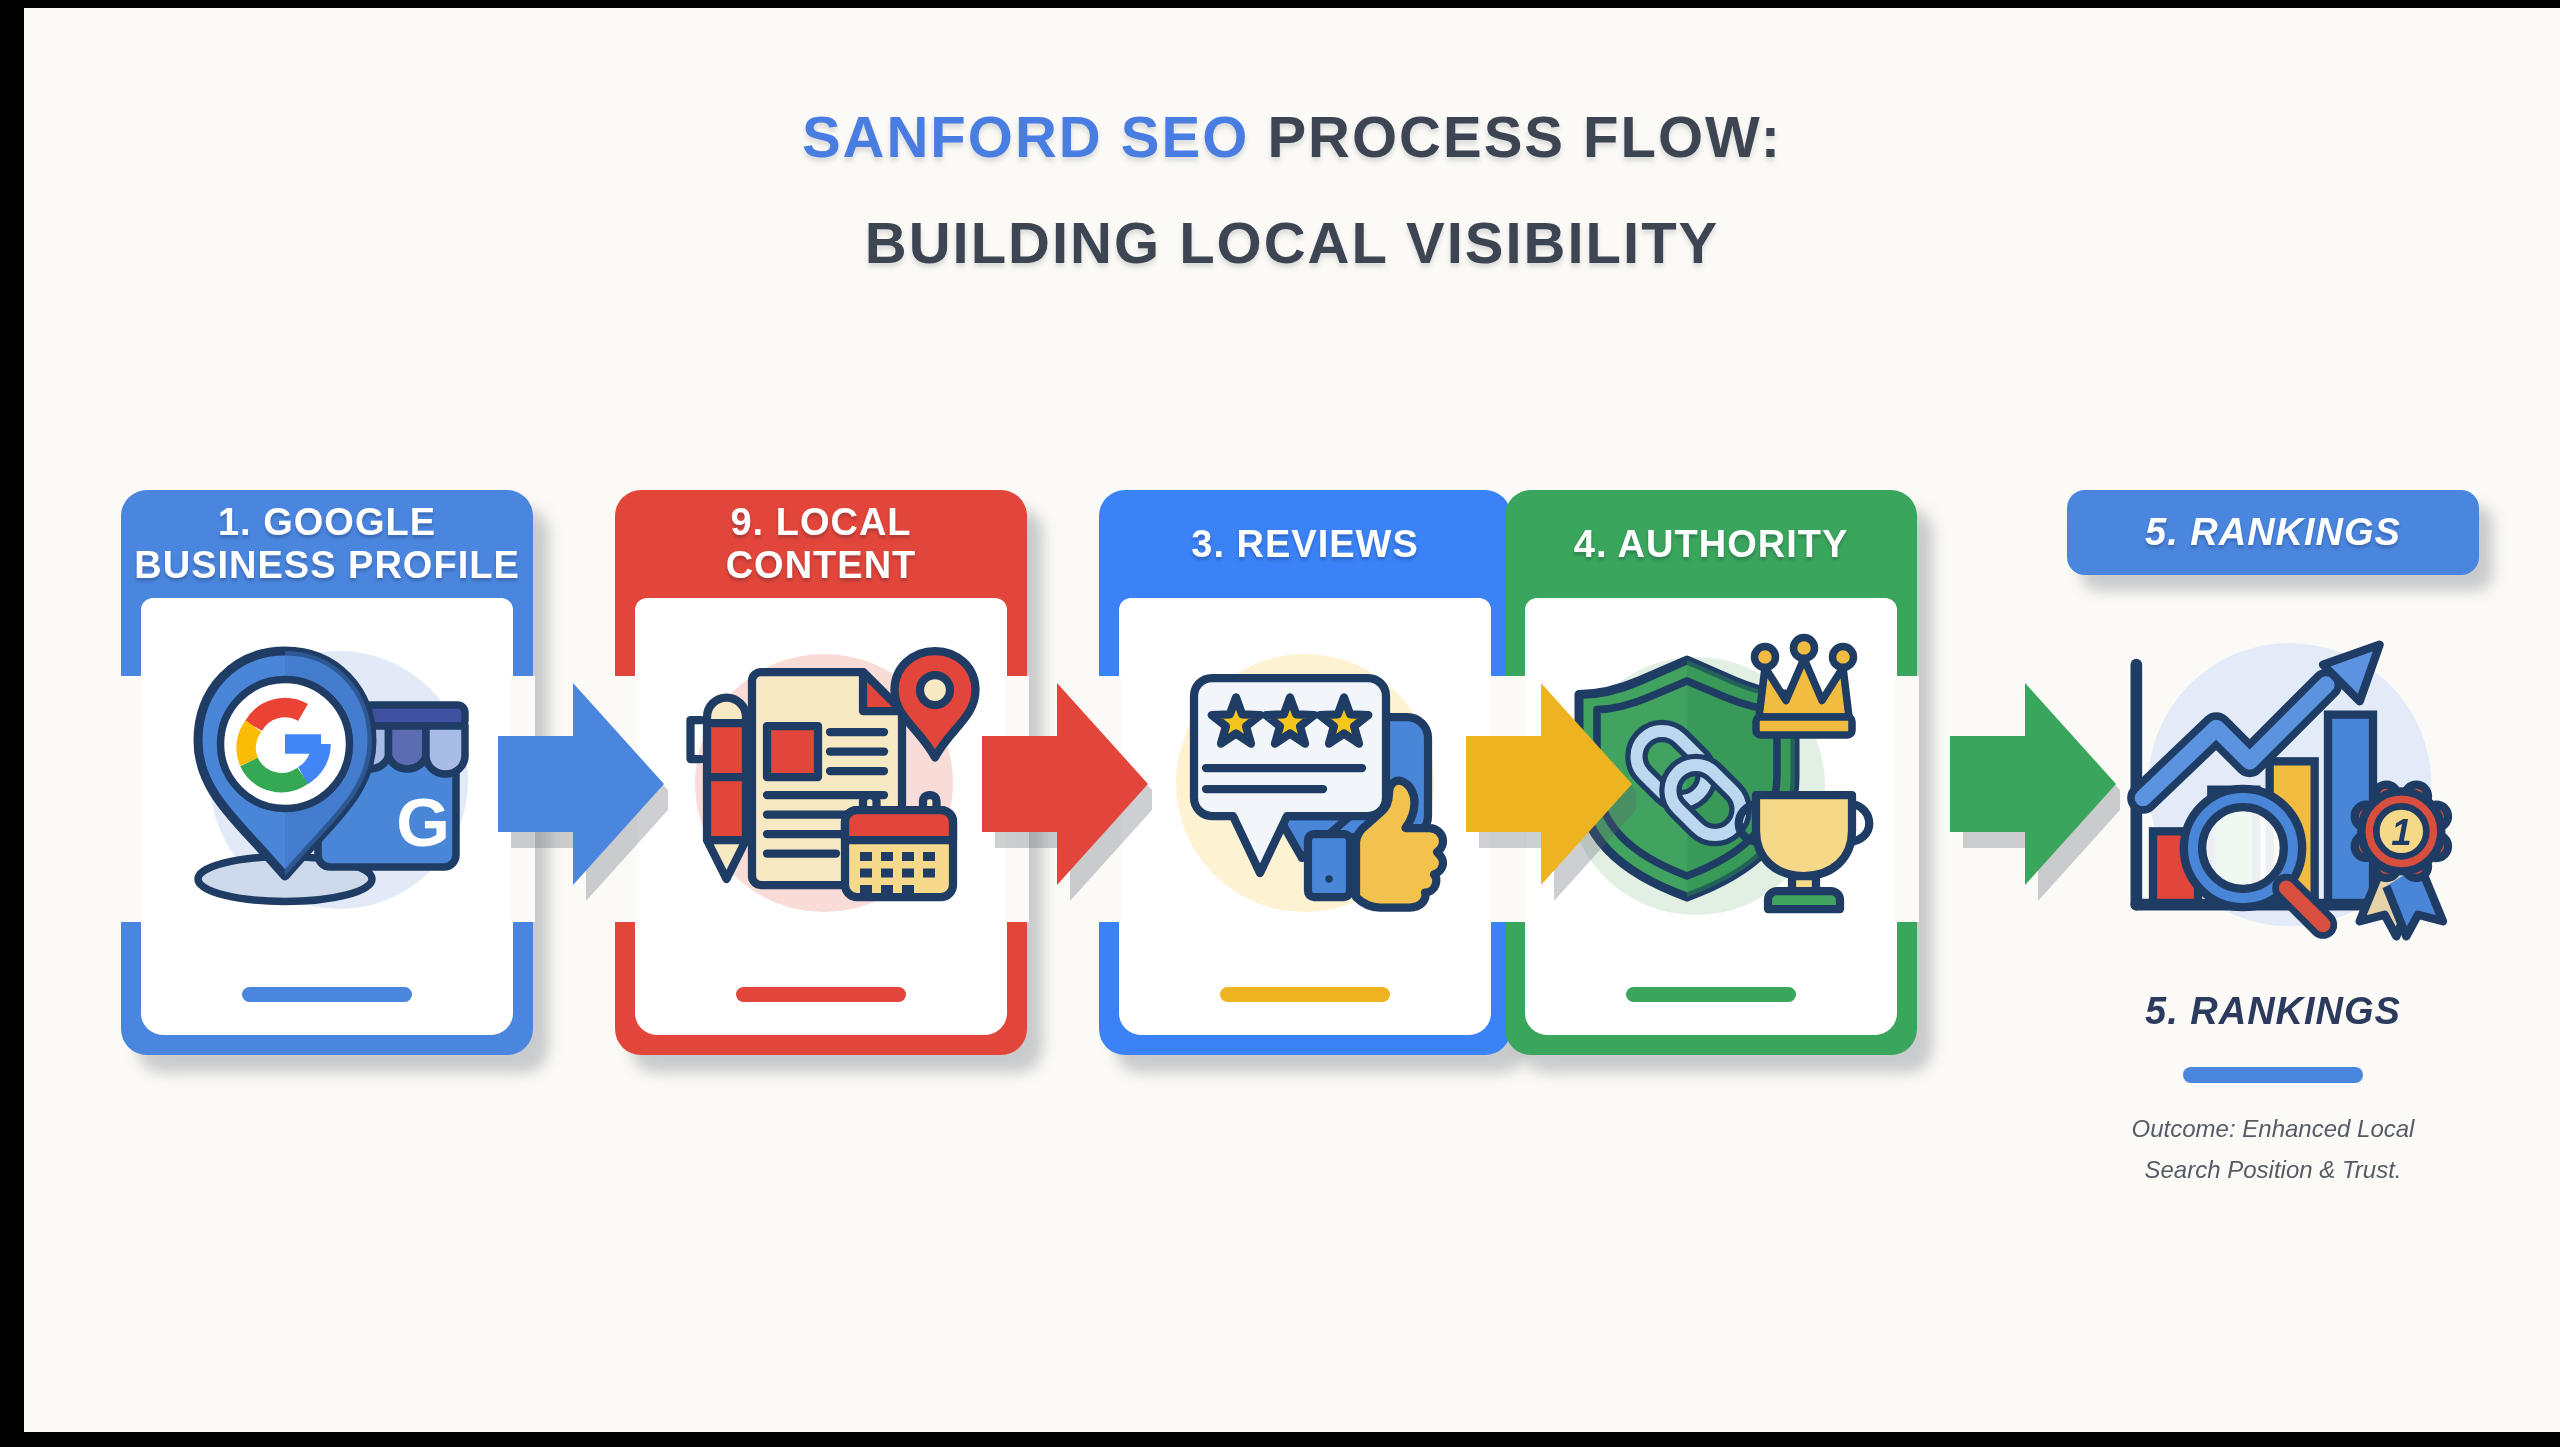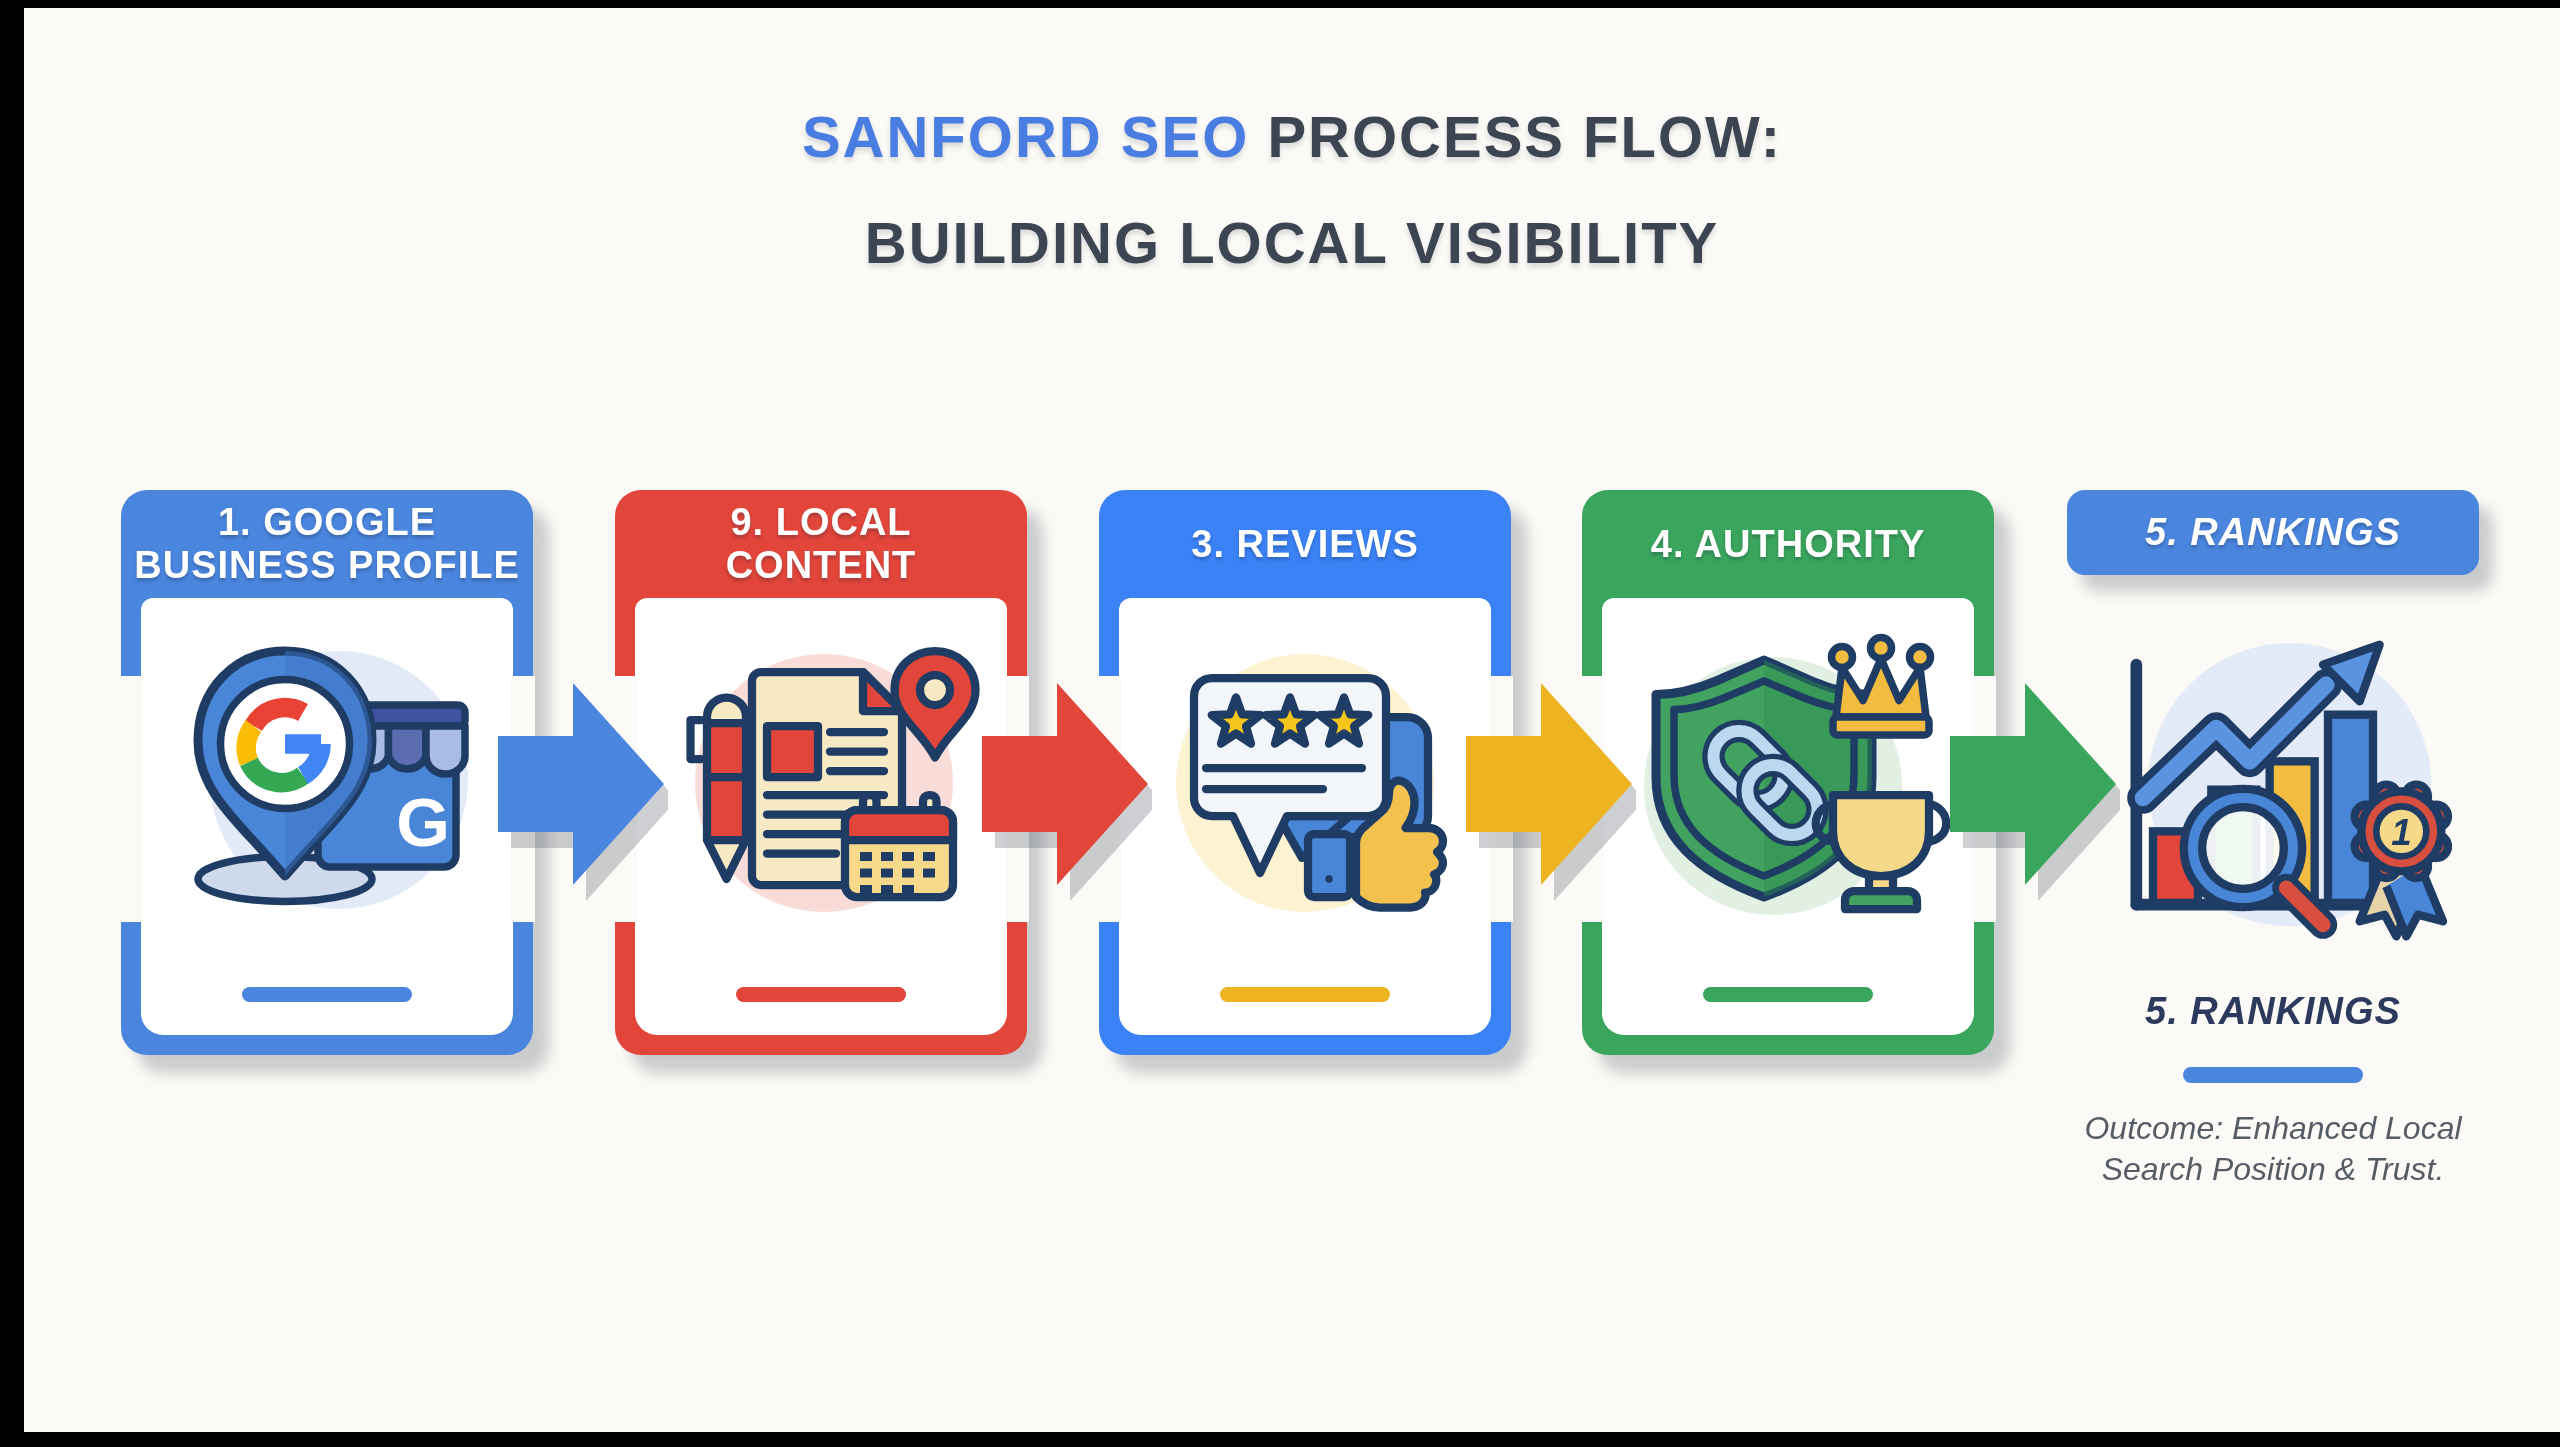--- a/index.html
+++ b/index.html
@@ -37,21 +37,21 @@
   .rank-col{position:absolute;left:2067px;top:490px;width:412px;height:740px;z-index:1;font-style:italic;}
   .rank-badge{height:85px;border-radius:18px;background:#4a85de;display:flex;align-items:center;
     justify-content:center;color:#fff;font-size:38px;font-weight:bold;letter-spacing:1px;
     text-shadow:0 3px 3px rgba(20,30,55,.25);box-shadow:14px 16px 14px rgba(120,126,138,.38);}
   .rank-icon{position:absolute;left:50%;top:128px;transform:translateX(-50%);width:400px;height:350px;}
   .rank-icon svg{display:block;width:400px;height:350px;}
   .rank-label{position:absolute;top:500px;width:100%;text-align:center;font-size:38px;
     font-weight:bold;letter-spacing:1px;color:#2c3a5e;}
   .rank-underline{position:absolute;top:577px;left:50%;transform:translateX(-50%);
     width:180px;height:16px;border-radius:8px;background:#4a85de;}
-  .outcome{position:absolute;top:618px;width:100%;margin:0;text-align:center;font-size:32px;
+  .outcome{position:absolute;top:618px;width:100%;margin:0;text-align:center;font-size:24px;
     line-height:41px;color:#565c66;white-space:pre-line;}
 </style>
 </head>
 <body>
 
 <div class="canvas"></div>
 
 <header class="title-block">
   <h1 class="title-line"><span class="hl">SANFORD SEO</span><span> PROCESS FLOW:</span></h1>
   <h1 class="title-line">BUILDING LOCAL VISIBILITY</h1>
@@ -163,21 +163,21 @@
         </g>
         <circle cx="126" cy="166" r="2.5" fill="#1e3c64"></circle>
       </svg>
     </div>
     <div class="card-dash d-yellow"></div>
   </div>
   <div class="gap gap-l"></div>
   <div class="gap gap-r"></div>
 </section>
 
-<section class="card c-green" style="left:1582px">
+<section class="card c-green" style="left:1505px">
   <div class="card-header">4. AUTHORITY</div>
   <div class="card-body">
     <div class="card-icon">
       <svg viewBox="0 0 220 200">
         <circle cx="100" cy="104" r="86" fill="#e2efe3"></circle>
         <path d="M94 20 L126 34 C140 40 154 43 166 43 L166 98 C166 138 138 162 94 178 C50 162 22 138 22 98 L22 43 C34 43 48 40 62 34 Z" fill="#41a35f" stroke="#1e3c64" stroke-width="6" stroke-linejoin="round"></path>
         <path d="M94 20 L126 34 C140 40 154 43 166 43 L166 98 C166 138 138 162 94 178 Z" fill="#2f8f4f" opacity="0.45"></path>
         <path d="M94 34 L120 45 C132 50 144 53 154 53 L154 97 C154 130 131 150 94 164 C57 150 34 130 34 97 L34 53 C44 53 56 50 68 45 Z" fill="none" stroke="#1e3c64" stroke-width="5" stroke-linejoin="round"></path>
         <g fill="none" transform="rotate(-45 95 102)">
           <rect x="78" y="60" width="34" height="52" rx="17" stroke="#1e3c64" stroke-width="15"></rect>

